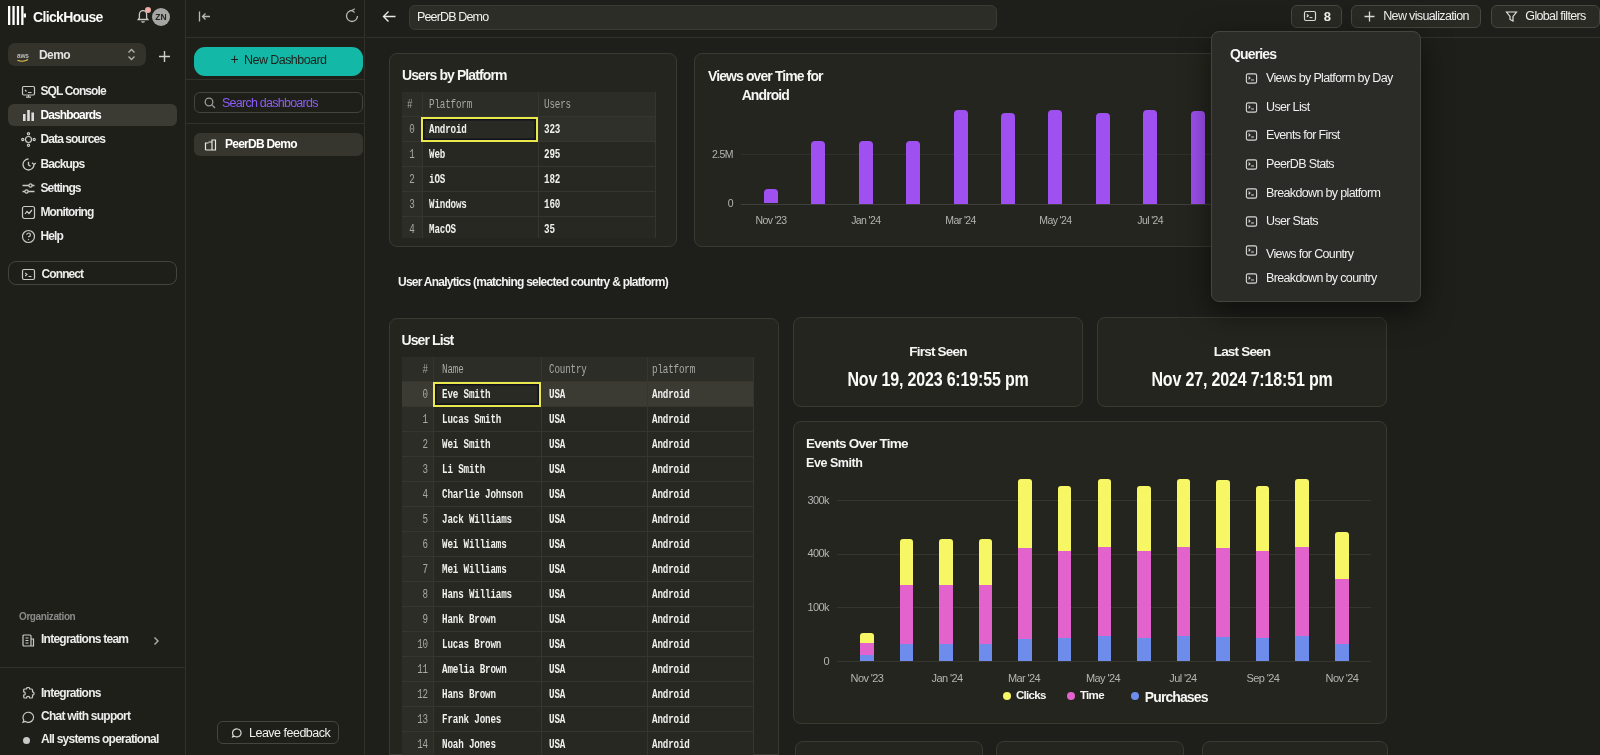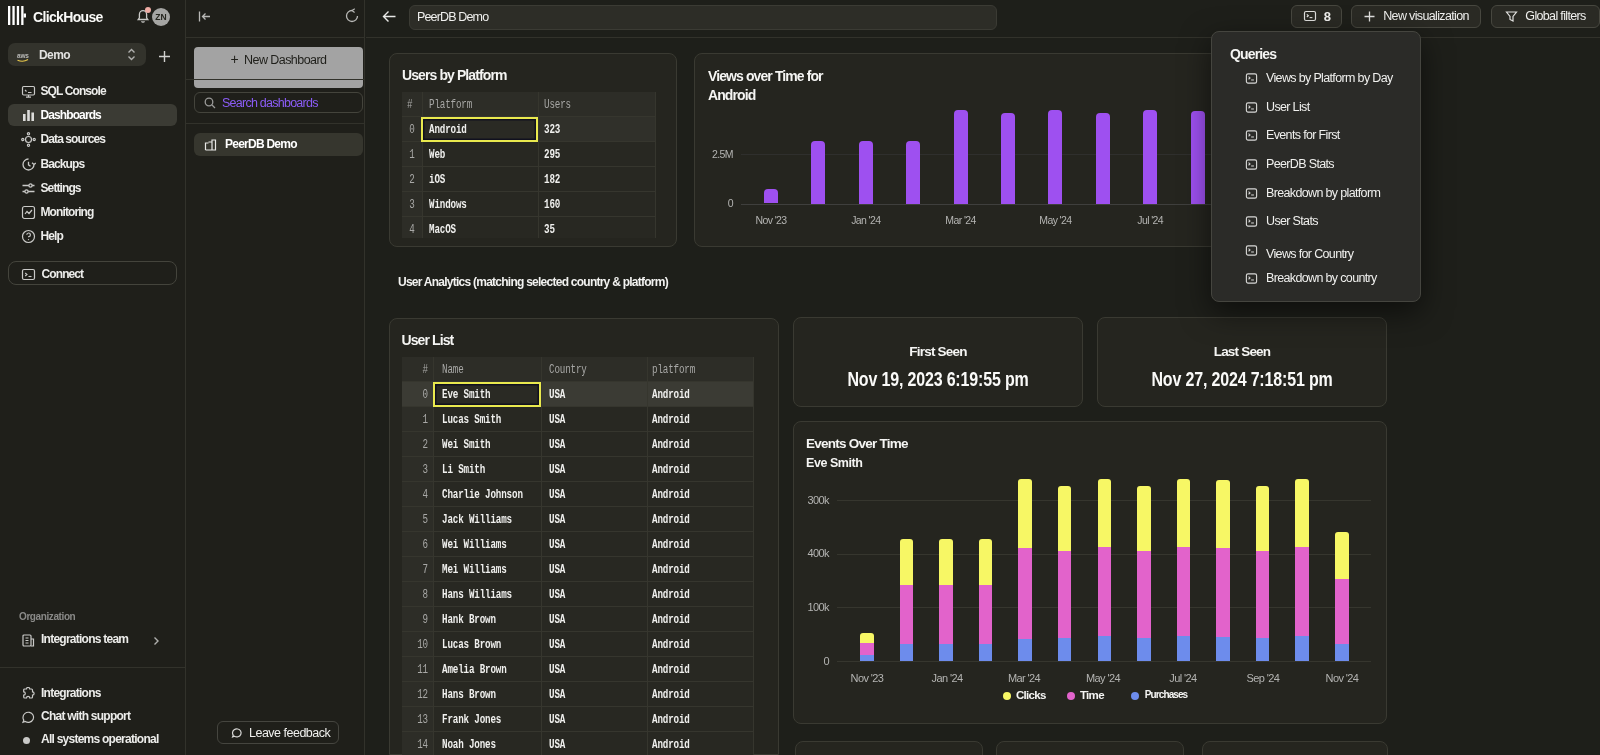--- a/index.html
+++ b/index.html
@@ -12,21 +12,21 @@
 .navitem { left:8px; width:169px; height:22px; color:#ececea; font-size:12px; font-weight:700; letter-spacing:-0.9px; line-height:22px; }
 .navitem .ictxt { position:absolute; left:32.5px; top:0; }
 .navitem svg { position:absolute; left:13px; top:4px; }
 .navactive { background:#3b3b34; border-radius:6px; }
 
 #dashpanel { left:186px; top:0; width:179px; height:755px; background:#1f1f1a; border-right:1px solid #32322b; }
 .hdiv { position:absolute; left:0; width:100%; height:1px; background:#32322b; }
 
 #content { left:366px; top:0; width:1234px; height:755px; background:#1e1f1a; }
 .panel { position:absolute; background:#25251f; border:1px solid #3a3a32; border-radius:8px; }
-.ptitle { position:absolute; color:#f5f5f3; font-weight:700; font-size:14px; letter-spacing:-0.9px; }
+.ptitle { position:absolute; color:#f5f5f3; font-weight:700; font-size:14px; letter-spacing:-0.9px;text-align:center; }
 .mono { font-family:"Liberation Mono", monospace; font-weight:700; font-size:12.3px; color:#f0f0ee; transform:scaleX(0.75); transform-origin:0 50%; white-space:nowrap; }
 .monoh { font-family:"Liberation Mono", monospace; font-weight:400; font-size:12.3px; color:#a8a8a6; transform:scaleX(0.75); transform-origin:0 50%; white-space:nowrap; }
 .axlbl { position:absolute; color:#b4b4b2; font-size:10.5px; letter-spacing:-0.6px; }
 .bar { position:absolute; }
 .btn { position:absolute; height:23px; background:#2a2a24; border:1px solid #47473f; border-radius:6px; color:#f0f0ee; font-size:12.5px; font-weight:500; letter-spacing:-0.65px; display:flex; align-items:center; justify-content:center; }
 </style>
 </head>
 <body>
 <div id="app">
   <div class="abs" id="sidebar">
@@ -166,21 +166,21 @@
         <path d="M2.5 2.5 V12.5"></path>
         <path d="M13 7.5 H5.5 M8.5 4.5 L5.5 7.5 L8.5 10.5"></path>
       </svg>
 
     <svg class="abs" style="left:158px;top:8px" width="16" height="16" viewBox="0 0 16 16" fill="none" stroke="#b8b8b6" stroke-width="1.3">
         <path d="M13.5 8 A5.5 5.5 0 1 1 8 2.5"></path>
         <path d="M8 2.5 L10.8 0.8 M8 2.5 L10.6 4.4" stroke-width="1.2"></path>
       </svg>
     <div class="hdiv" style="top:37px"></div>
 
-    <div class="abs" style="left:8px;top:47px;width:169px;height:41px;background:#a3a3a3;border-radius:4px;color:#1f1f1a;font-size:12.5px;font-weight:500;letter-spacing:-0.55px;text-align:center;line-height:25px"><span style="font-size:14px">+</span>&nbsp;&nbsp;New Dashboard</div>
+    <div class="abs" style="left:8px;top:47px;width:169px;height:29px;background:#14b8a6;border-radius:11px;color:#1f1f1a;font-size:12.5px;font-weight:500;letter-spacing:-0.55px;text-align:center;line-height:25px"><span style="font-size:14px">+</span>&nbsp;&nbsp;New Dashboard</div>
     <div class="hdiv" style="top:78.5px"></div>
 
     <div class="abs" style="left:8px;top:91.5px;width:169px;height:21px;border:1px solid #44443c;border-radius:6px">
       <svg class="abs" style="left:9px;top:4px" width="12" height="12" viewBox="0 0 12 12" fill="none" stroke="#9a9a98" stroke-width="1.3">
           <circle cx="5" cy="5" r="3.8"></circle>
           <path d="M8 8 L11 11"></path>
         </svg>
       <span class="abs" style="left:27px;top:3px;font-size:12.5px;letter-spacing:-0.75px;color:#8b5cf6">Search dashboards</span>
     </div>
     <div class="hdiv" style="top:122.5px"></div>
@@ -465,21 +465,21 @@
       <div class="axlbl" style="left:862px;top:671.5px;width:70px;text-align:center;font-size:11px">Sep '24</div>
       <div class="axlbl" style="left:941px;top:671.5px;width:70px;text-align:center;font-size:11px">Nov '24</div>
     </div>
 
     <div class="abs" id="legend" style="left:0;top:0;width:1234px;height:755px">
       <div class="abs" style="left:636.75px;top:691.5px;width:8.5px;height:8.5px;border-radius:50%;background:#f7f765"></div>
       <div class="abs" style="left:650px;top:689px;font-size:11.5px;font-weight:700;letter-spacing:-0.7px;color:#f5f5f3">Clicks</div>
       <div class="abs" style="left:700.75px;top:691.5px;width:8.5px;height:8.5px;border-radius:50%;background:#e263cb"></div>
       <div class="abs" style="left:714px;top:689px;font-size:11.5px;font-weight:700;letter-spacing:-0.7px;color:#f5f5f3">Time</div>
       <div class="abs" style="left:764.75px;top:691.5px;width:8.5px;height:8.5px;border-radius:50%;background:#6d8cec"></div>
-      <div class="abs" style="left:778.8px;top:689px;font-size:10px;font-weight:700;letter-spacing:-0.9px;color:#f5f5f3">Purchases</div>
+      <div class="abs" style="left:778.8px;top:689px;font-size:14px;font-weight:700;letter-spacing:-0.9px;color:#f5f5f3">Purchases</div>
     </div>
 
     <div class="panel" style="left:429px;top:741px;width:188px;height:20px;border-radius:8px 8px 0 0"></div>
     <div class="panel" style="left:630px;top:741px;width:188px;height:20px;border-radius:8px 8px 0 0"></div>
     <div class="panel" style="left:836px;top:741px;width:186px;height:20px;border-radius:8px 8px 0 0"></div>
   </div>
   <div class="abs" id="queries" style="left:1211px;top:31px;width:210px;height:271px">
       <div class="abs" style="left:0;top:0;width:210px;height:271px;background:#2b2b28;border:1px solid #45453f;border-radius:8px;box-shadow:0 10px 30px rgba(0,0,0,0.55)"></div>
       <div class="abs" style="left:19px;top:14.5px;font-size:14px;font-weight:700;letter-spacing:-0.85px;color:#f5f5f3">Queries</div>
       <svg class="abs" style="left:33.5px;top:41.3px" width="13" height="13" viewBox="0 0 14 14" fill="none" stroke="#d8d8d6" stroke-width="1.2">

